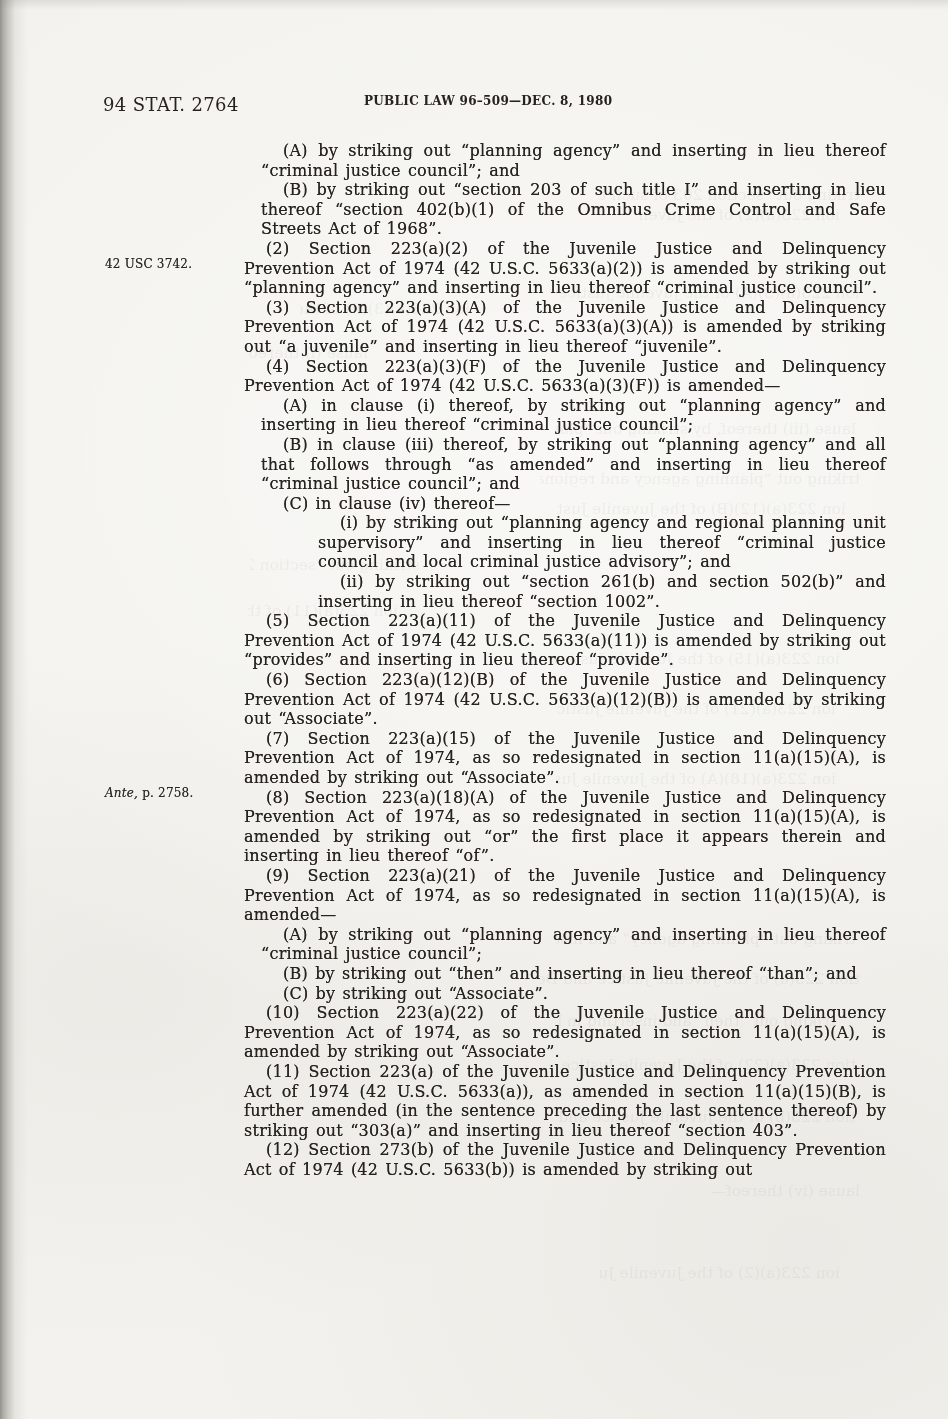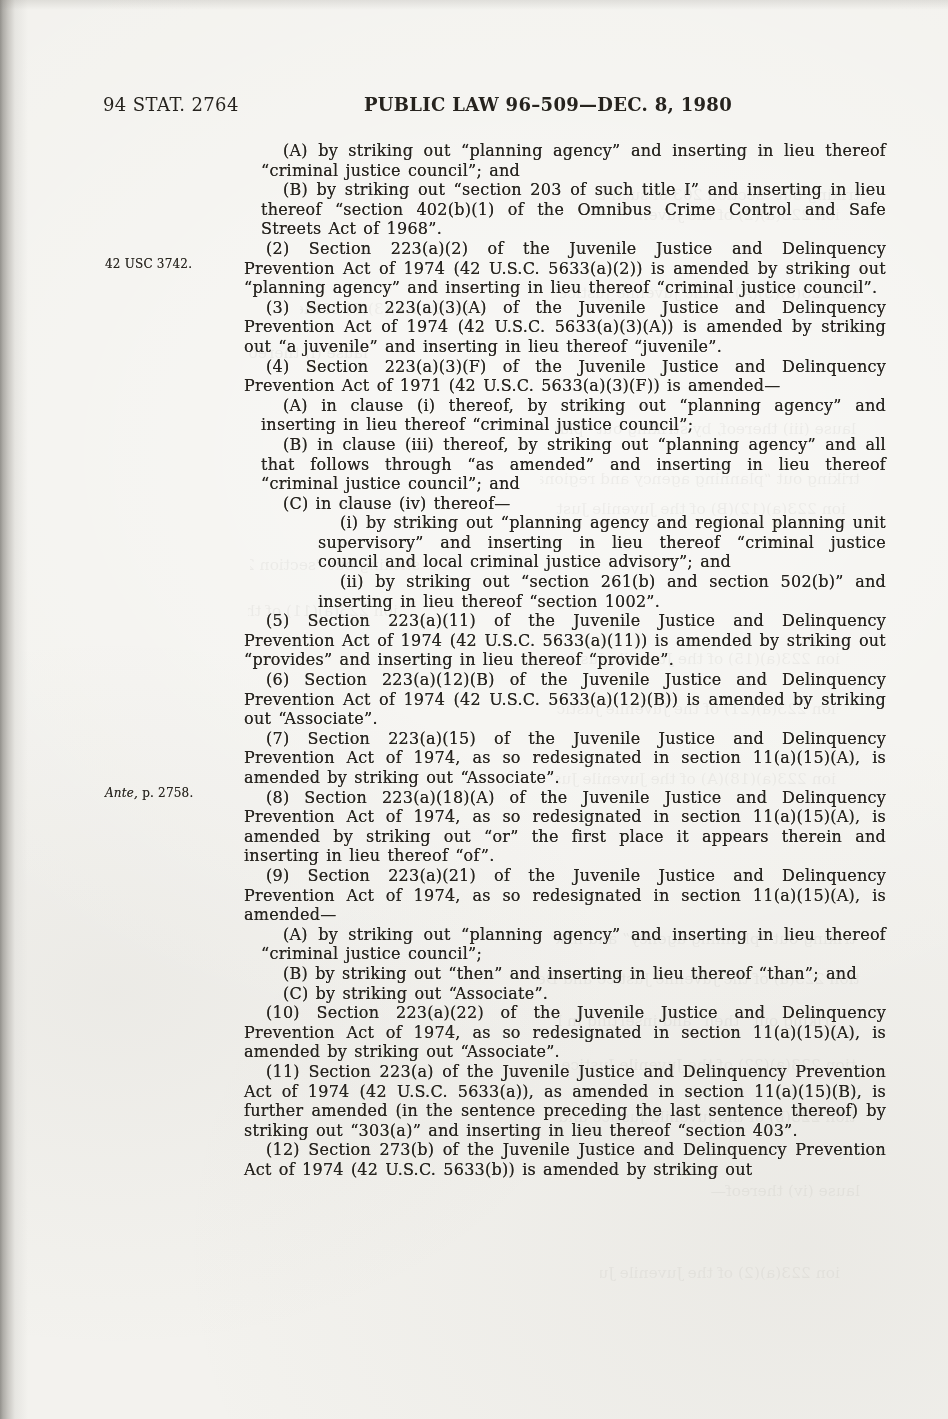--- a/index.html
+++ b/index.html
@@ -33,21 +33,21 @@
   }
 
   .page-header { position: absolute; top: 94px; left: 0; width: 100%; height: 26px; }
   .stat-number {
     position: absolute; left: 103px; top: 0;
     font-size: 18px; font-weight: normal; letter-spacing: 0.4px;
     white-space: nowrap;
   }
   .law-title {
     position: absolute; left: 364px; top: 0;
-    font-size: 18px; font-weight: bold; letter-spacing: 0.3px;
+    font-size: 12px; font-weight: bold; letter-spacing: 0.3px;
     white-space: nowrap;
   }
 
   .margin-note {
     position: absolute; left: 105px; width: 132px;
     font-size: 12px; line-height: 16px; letter-spacing: 0.2px;
     color: #2a2721;
     text-shadow: 0 0 0.4px rgba(42,39,33,0.6);
   }
   .note-usc  { top: 256px; }
@@ -117,21 +117,21 @@
   <aside>
     <div class="margin-note note-usc">42 USC 3742.</div>
     <div class="margin-note note-ante"><i>Ante,</i><span> p. 2758.</span></div>
   </aside>
 
   <main class="statute-body" id="statute-body">
       <p class="para indent-1">(A) by striking out “planning agency” and inserting in lieu thereof “criminal justice council”; and</p>
       <p class="para indent-1">(B) by striking out “section 203 of such title I” and inserting in lieu thereof “section 402(b)(1) of the Omnibus Crime Control and Safe Streets Act of 1968”.</p>
       <p class="para indent-0">(2) Section 223(a)(2) of the Juvenile Justice and Delinquency Prevention Act of 1974 (42 U.S.C. 5633(a)(2)) is amended by striking out “planning agency” and inserting in lieu thereof “criminal justice council”.</p>
       <p class="para indent-0">(3) Section 223(a)(3)(A) of the Juvenile Justice and Delinquency Prevention Act of 1974 (42 U.S.C. 5633(a)(3)(A)) is amended by striking out “a juvenile” and inserting in lieu thereof “juvenile”.</p>
-      <p class="para indent-0">(4) Section 223(a)(3)(F) of the Juvenile Justice and Delinquency Prevention Act of 1971 (42 U.S.C. 5633(a)(3)(F)) is amended—</p>
+      <p class="para indent-0">(4) Section 223(a)(3)(F) of the Juvenile Justice and Delinquency Prevention Act of 1974 (42 U.S.C. 5633(a)(3)(F)) is amended—</p>
       <p class="para indent-1">(A) in clause (i) thereof, by striking out “planning agency” and inserting in lieu thereof “criminal justice council”;</p>
       <p class="para indent-1">(B) in clause (iii) thereof, by striking out “planning agency” and all that follows through “as amended” and inserting in lieu thereof “criminal justice council”; and</p>
       <p class="para indent-1">(C) in clause (iv) thereof—</p>
       <p class="para indent-2">(i) by striking out “planning agency and regional planning unit supervisory” and inserting in lieu thereof “criminal justice council and local criminal justice advisory”; and</p>
       <p class="para indent-2">(ii) by striking out “section 261(b) and section 502(b)” and inserting in lieu thereof “section 1002”.</p>
       <p class="para indent-0">(5) Section 223(a)(11) of the Juvenile Justice and Delinquency Prevention Act of 1974 (42 U.S.C. 5633(a)(11)) is amended by striking out “provides” and inserting in lieu thereof “provide”.</p>
       <p class="para indent-0">(6) Section 223(a)(12)(B) of the Juvenile Justice and Delinquency Prevention Act of 1974 (42 U.S.C. 5633(a)(12)(B)) is amended by striking out “Associate”.</p>
       <p class="para indent-0">(7) Section 223(a)(15) of the Juvenile Justice and Delinquency Prevention Act of 1974, as so redesignated in section 11(a)(15)(A), is amended by striking out “Associate”.</p>
       <p class="para indent-0">(8) Section 223(a)(18)(A) of the Juvenile Justice and Delinquency Prevention Act of 1974, as so redesignated in section 11(a)(15)(A), is amended by striking out “or” the first place it appears therein and inserting in lieu thereof “of”.</p>
       <p class="para indent-0">(9) Section 223(a)(21) of the Juvenile Justice and Delinquency Prevention Act of 1974, as so redesignated in section 11(a)(15)(A), is amended—</p>

